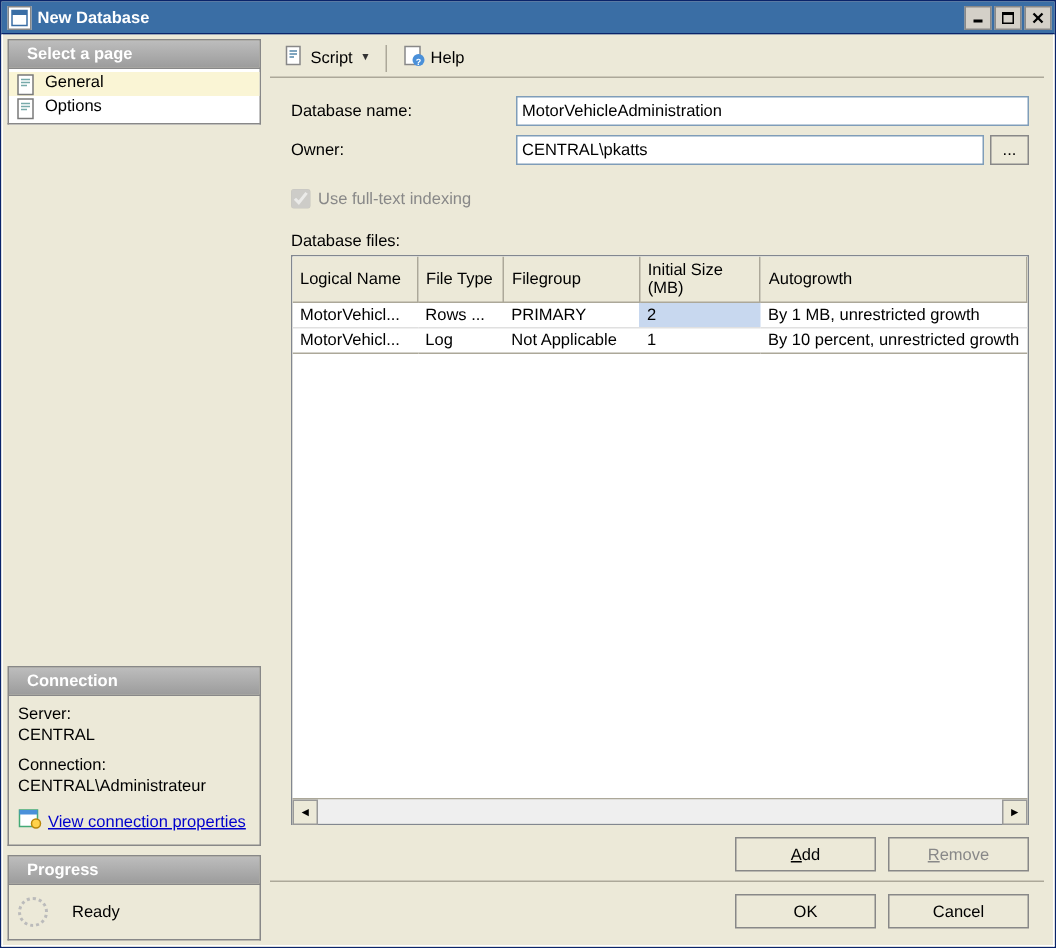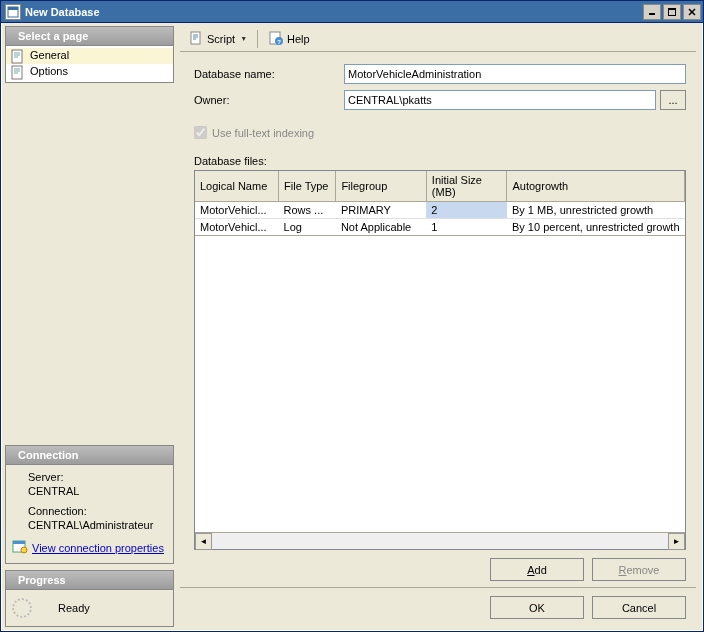--- a/index.html
+++ b/index.html
@@ -97,40 +97,40 @@
   display: inline-block;
 }
 .spacer { flex: 1; }
 .conn-body {
   border: 1px solid #888;
   border-top: none;
   background: #ece9d8;
   padding: 6px 6px;
   font-size: 11px;
 }
-.conn-body .row { margin-bottom: 2px; margin-left: 16px; }
+.conn-body .row { margin-bottom: 2px; }
 .link {
   color: #0000cc;
   text-decoration: underline;
   cursor: pointer;
 }
 .link-row {
   display: flex;
   align-items: center;
   gap: 4px;
   margin-top: 8px;
 }
 .progress-body {
   border: 1px solid #888;
   border-top: none;
   background: #ece9d8;
   padding: 8px 6px;
   display: flex;
   align-items: center;
-  gap: 26px;
+  gap: 16px;
 }
 .spinner {
   width: 20px; height: 20px;
   border: 2px dotted #bbb;
   border-radius: 50%;
 }
 .main {
   flex: 1;
   display: flex;
   flex-direction: column;

